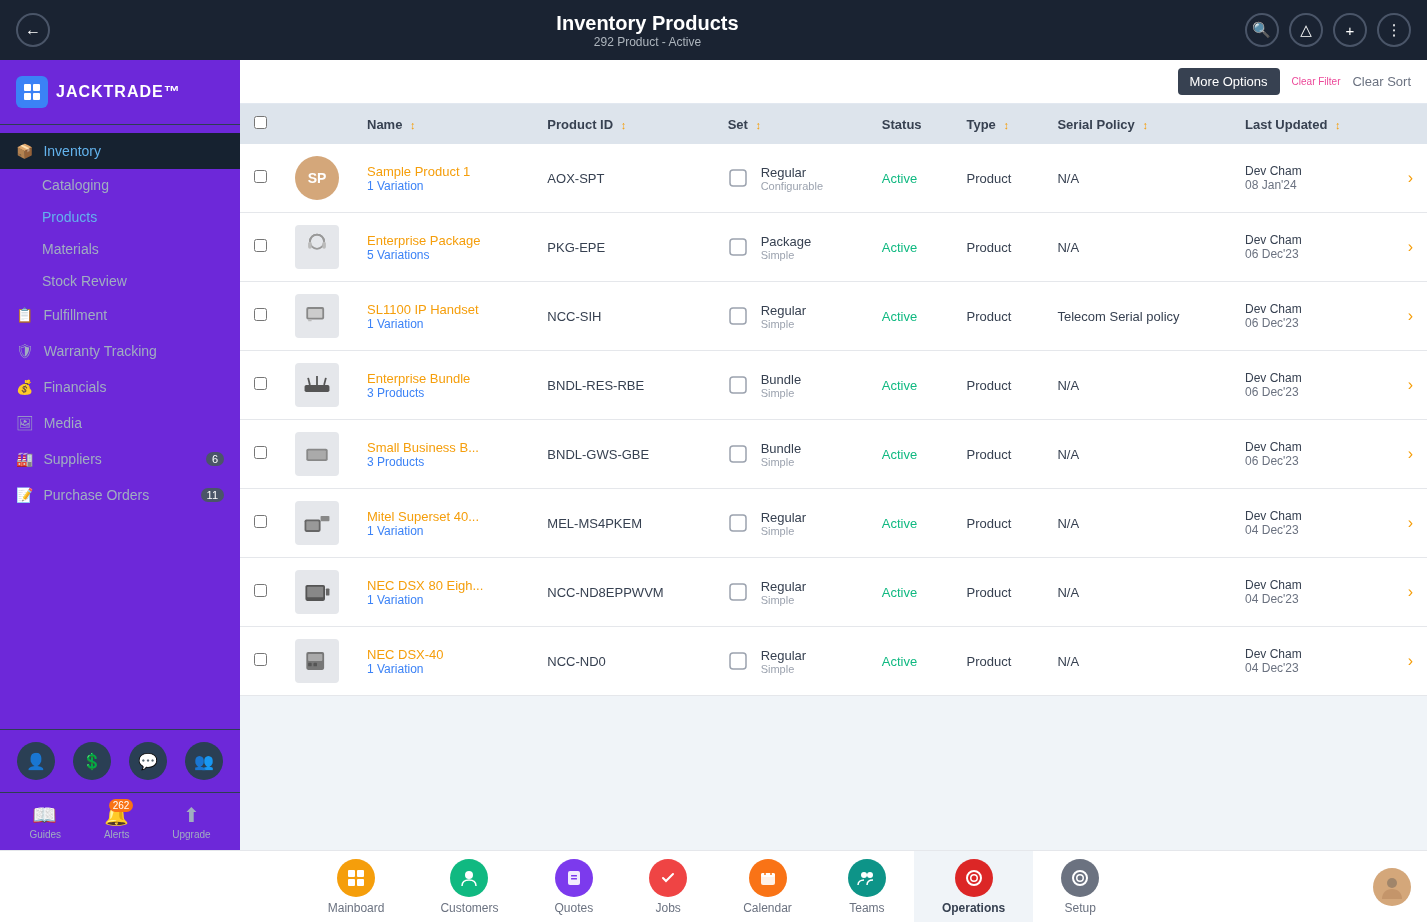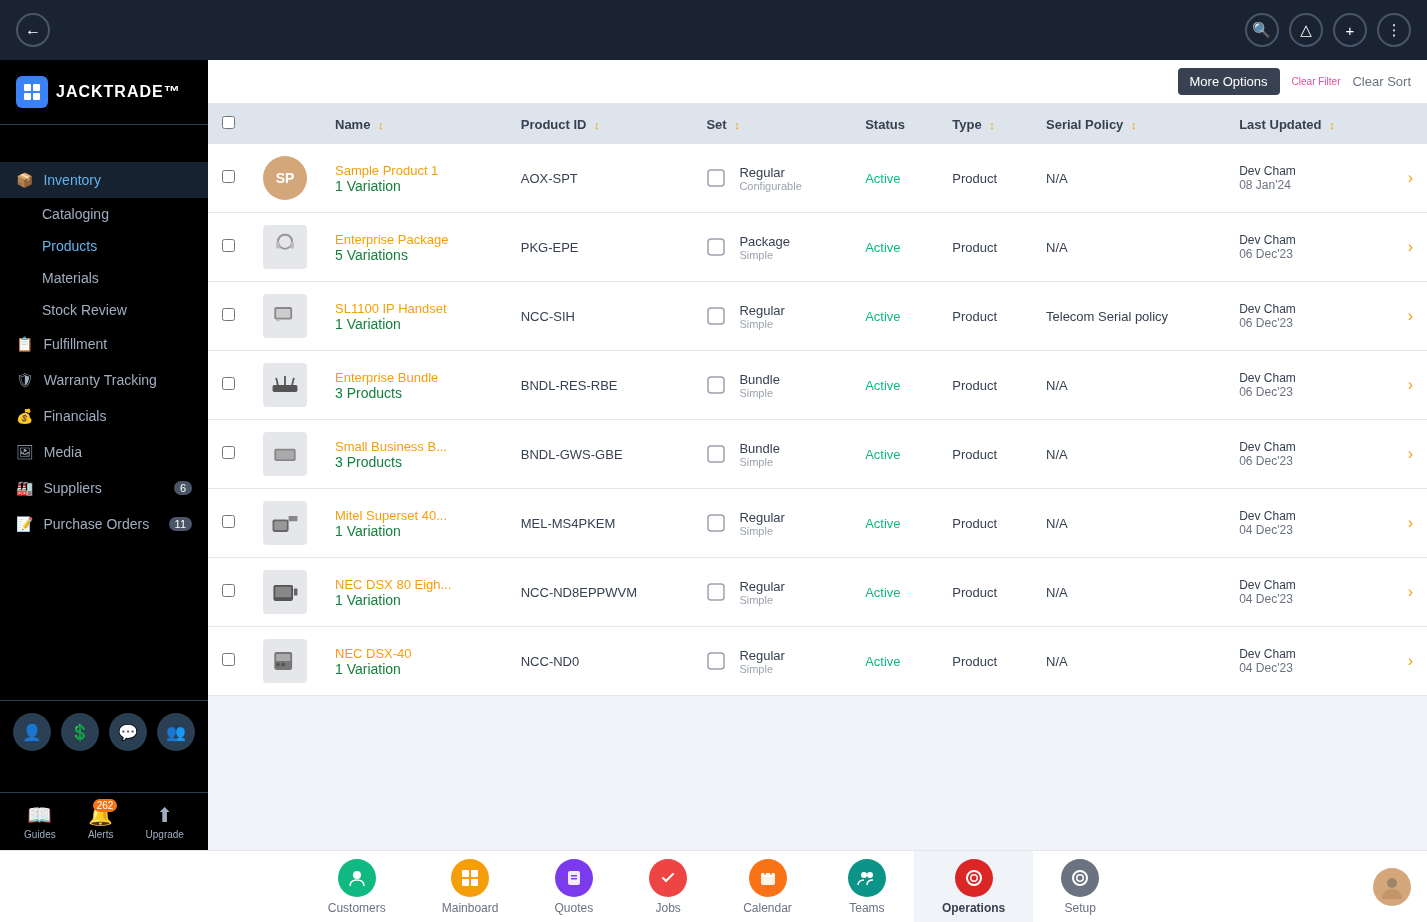--- a/index.html
+++ b/index.html
@@ -36,27 +36,26 @@
 
     
     .main-layout {
       display: flex;
       flex: 1;
       overflow: hidden;
     }
 
     
     .sidebar {
-      width: 208px;
-      background: #000000;
+      width: 240px;
+      background: #6d28d9;
       color: white;
       display: flex;
       flex-direction: column;
       flex-shrink: 0;
-      gap: 29px;
     }
     .sidebar-logo {
       padding: 16px;
       border-bottom: 1px solid #2d3f52;
       display: flex; align-items: center; gap: 8px;
     }
     .logo-icon {
       width: 32px; height: 32px; background: #3b82f6; border-radius: 6px;
       display: flex; align-items: center; justify-content: center;
       font-weight: bold; font-size: 14px; color: white;
@@ -153,21 +152,21 @@
       margin-top: 12px;
     }
     tbody td {
       padding: 12px 14px;
       font-size: 13px;
       color: #374151;
       vertical-align: middle;
     }
 
     .product-name { color: #f59e0b; font-weight: 500; cursor: pointer; }
-    .variation-count { color: #15803d; font-size: 14px; }
+    .variation-count { color: #3b82f6; font-size: 12px; }
     .status-active { color: #10b981; font-weight: 400; }
     .last-updated-user { font-size: 12px; color: #374151; }
     .last-updated-date { font-size: 12px; color: #6b7280; }
 
     .product-avatar {
       width: 44px; height: 44px; border-radius: 50%;
       display: flex; align-items: center; justify-content: center;
       background: #d4a77a; color: white; font-weight: 700; font-size: 14px;
     }
     .product-img {
@@ -233,20 +232,24 @@
       background: #2a3f54; display: flex; align-items: center; justify-content: center;
       color: #a0aec0; cursor: pointer; font-size: 16px; position: relative;
     }
   </style>
 </head>
 <body>
 
 <div class="top-bar">
   <div class="top-bar-left">
     <div class="back-btn">←</div>
+  </div>
+  <div class="top-bar-center">
+    <div class="title">Inventory Products</div>
+    <div class="subtitle">292 Product - Active</div>
   </div>
   <div class="top-bar-right">
     <div class="icon-btn">🔍</div>
     <div class="icon-btn">△</div>
     <div class="icon-btn">+</div>
     <div class="icon-btn">⋮</div>
   </div>
 </div>
 
 <div class="main-layout">
@@ -647,38 +650,38 @@
               <td class="chevron-cell">›</td>
             </tr>
           </tbody>
       </table>
     </div>
   </div>
 </div>
 
 <div class="bottom-nav">
   <div class="bottom-nav-item">
-    <div class="nav-icon nav-icon-green">
-      <svg width="20" height="20" viewBox="0 0 20 20">
-          <circle cx="10" cy="7" r="4" fill="white"></circle>
-          <path d="M3 18c0-4 3-6 7-6s7 2 7 6" stroke="white" stroke-width="1.5" fill="none"></path>
-        </svg>
-    </div>
-    <span>Customers</span>
-  </div>
-  <div class="bottom-nav-item">
     <div class="nav-icon nav-icon-yellow">
       <svg width="20" height="20" viewBox="0 0 20 20">
           <rect x="2" y="2" width="7" height="7" fill="white" rx="1"></rect>
           <rect x="11" y="2" width="7" height="7" fill="white" rx="1"></rect>
           <rect x="2" y="11" width="7" height="7" fill="white" rx="1"></rect>
           <rect x="11" y="11" width="7" height="7" fill="white" rx="1"></rect>
         </svg>
     </div>
     <span>Mainboard</span>
+  </div>
+  <div class="bottom-nav-item">
+    <div class="nav-icon nav-icon-green">
+      <svg width="20" height="20" viewBox="0 0 20 20">
+          <circle cx="10" cy="7" r="4" fill="white"></circle>
+          <path d="M3 18c0-4 3-6 7-6s7 2 7 6" stroke="white" stroke-width="1.5" fill="none"></path>
+        </svg>
+    </div>
+    <span>Customers</span>
   </div>
   <div class="bottom-nav-item">
     <div class="nav-icon nav-icon-purple">
       <svg width="20" height="20" viewBox="0 0 20 20">
           <rect x="4" y="3" width="12" height="14" rx="2" fill="white" opacity="0.9"></rect>
           <rect x="7" y="7" width="6" height="1.5" rx="0.5" fill="#7c3aed"></rect>
           <rect x="7" y="10" width="6" height="1.5" rx="0.5" fill="#7c3aed"></rect>
         </svg>
     </div>
     <span>Quotes</span>

